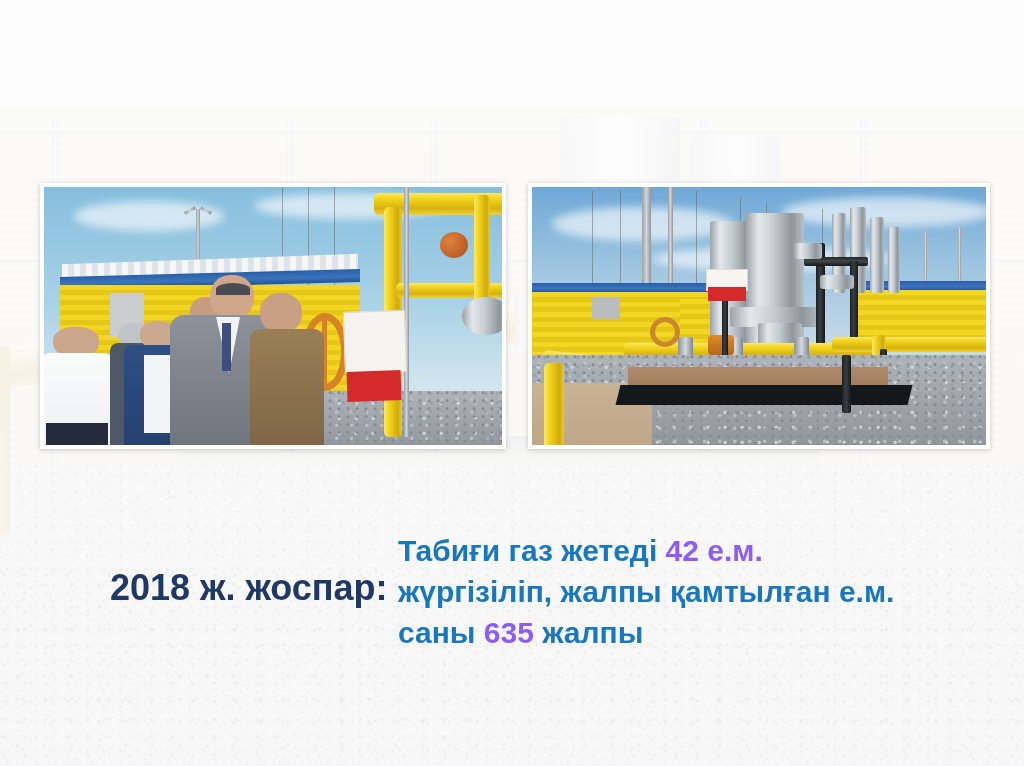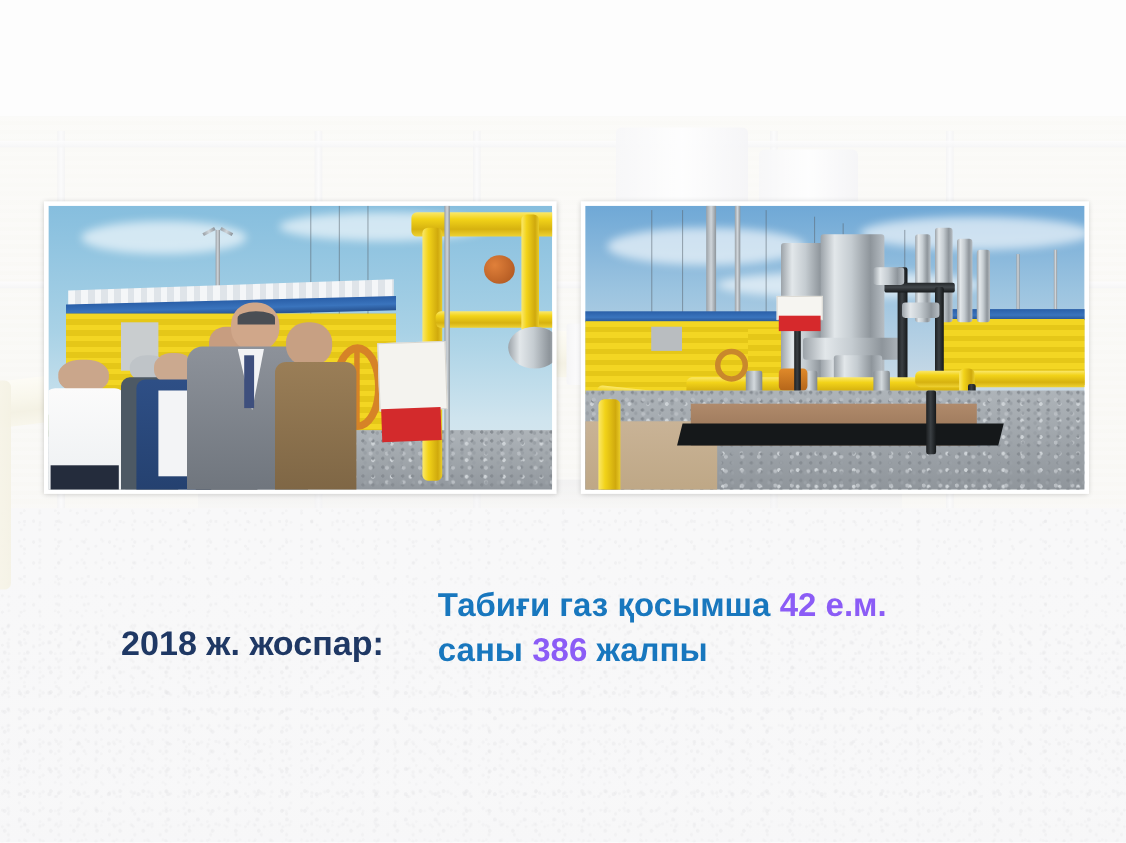--- a/index.html
+++ b/index.html
@@ -234,21 +234,21 @@
   .wire {
     position: absolute;
     width: 1px;
     background: rgba(90,100,110,.5);
   }
 
   
   .plan-label {
     position: absolute;
     left: 110px; top: 567px;
-    font-size: 31px;
+    font-size: 36px;
     font-weight: bold;
     color: #1f3864;
     white-space: nowrap;
   }
   .stat-block {
     position: absolute;
     left: 398px; top: 531px;
     width: 600px;
     font-size: 30px;
     font-weight: bold;
@@ -427,20 +427,23 @@
       <div style="position:absolute; left:86px; top:198px; width:292px; height:20px; background:#15181a; transform:skewX(-14deg);"></div>
       <div class="pipe-y-v" style="left:12px; top:176px; width:20px; height:90px;"></div>
       <div class="pipe-blk" style="left:310px; top:168px; width:9px; height:58px;"></div>
     </div>
   </div>
 
   <div class="plan-label">2018 ж. жоспар:</div>
 
   <div class="stat-block">
     <div class="stat-line">
-      <span>Табиғи газ қосымша </span><span class="hl">42 е.м.</span>
+      <span>Табиғи газ жетеді </span><span class="hl">42 е.м.</span>
     </div>
     <div class="stat-line">
-      <span>саны </span><span class="hl">386</span><span> жалпы</span>
+      <span>жүргізіліп, жалпы қамтылған е.м.</span>
+    </div>
+    <div class="stat-line">
+      <span>саны </span><span class="hl">635</span><span> жалпы</span>
     </div>
   </div>
 
 </div>
 
 </body></html>

